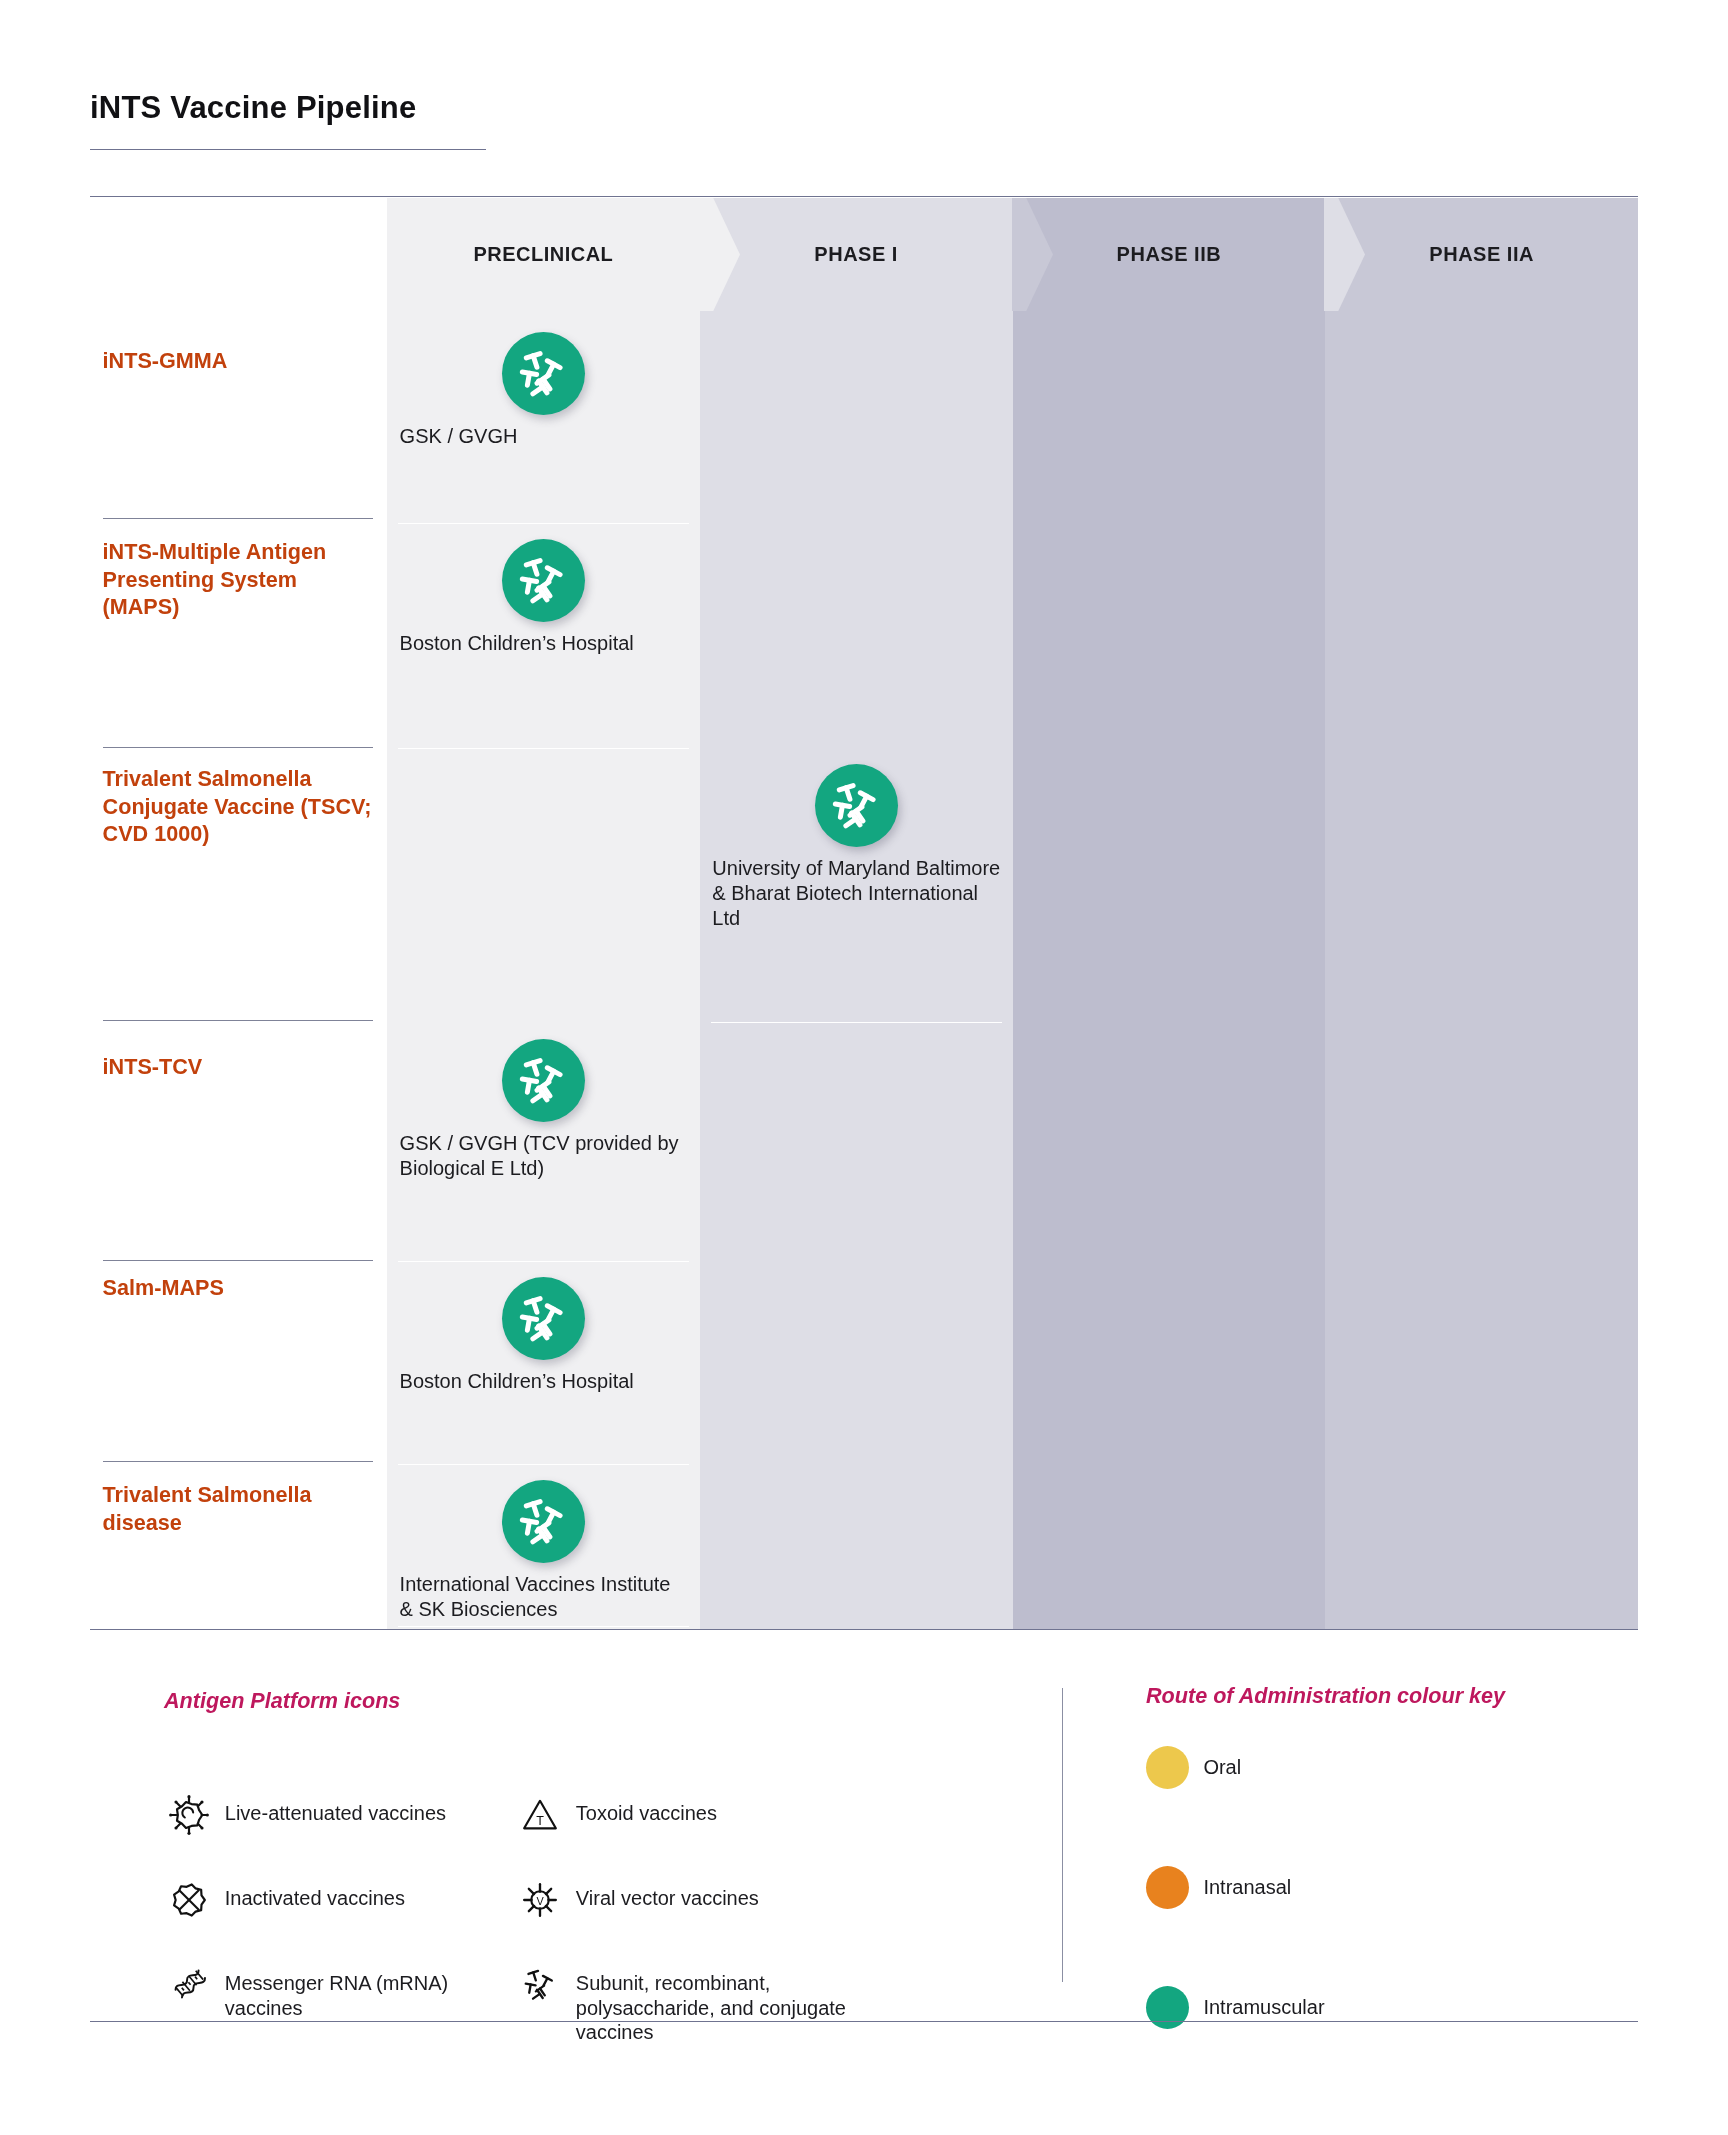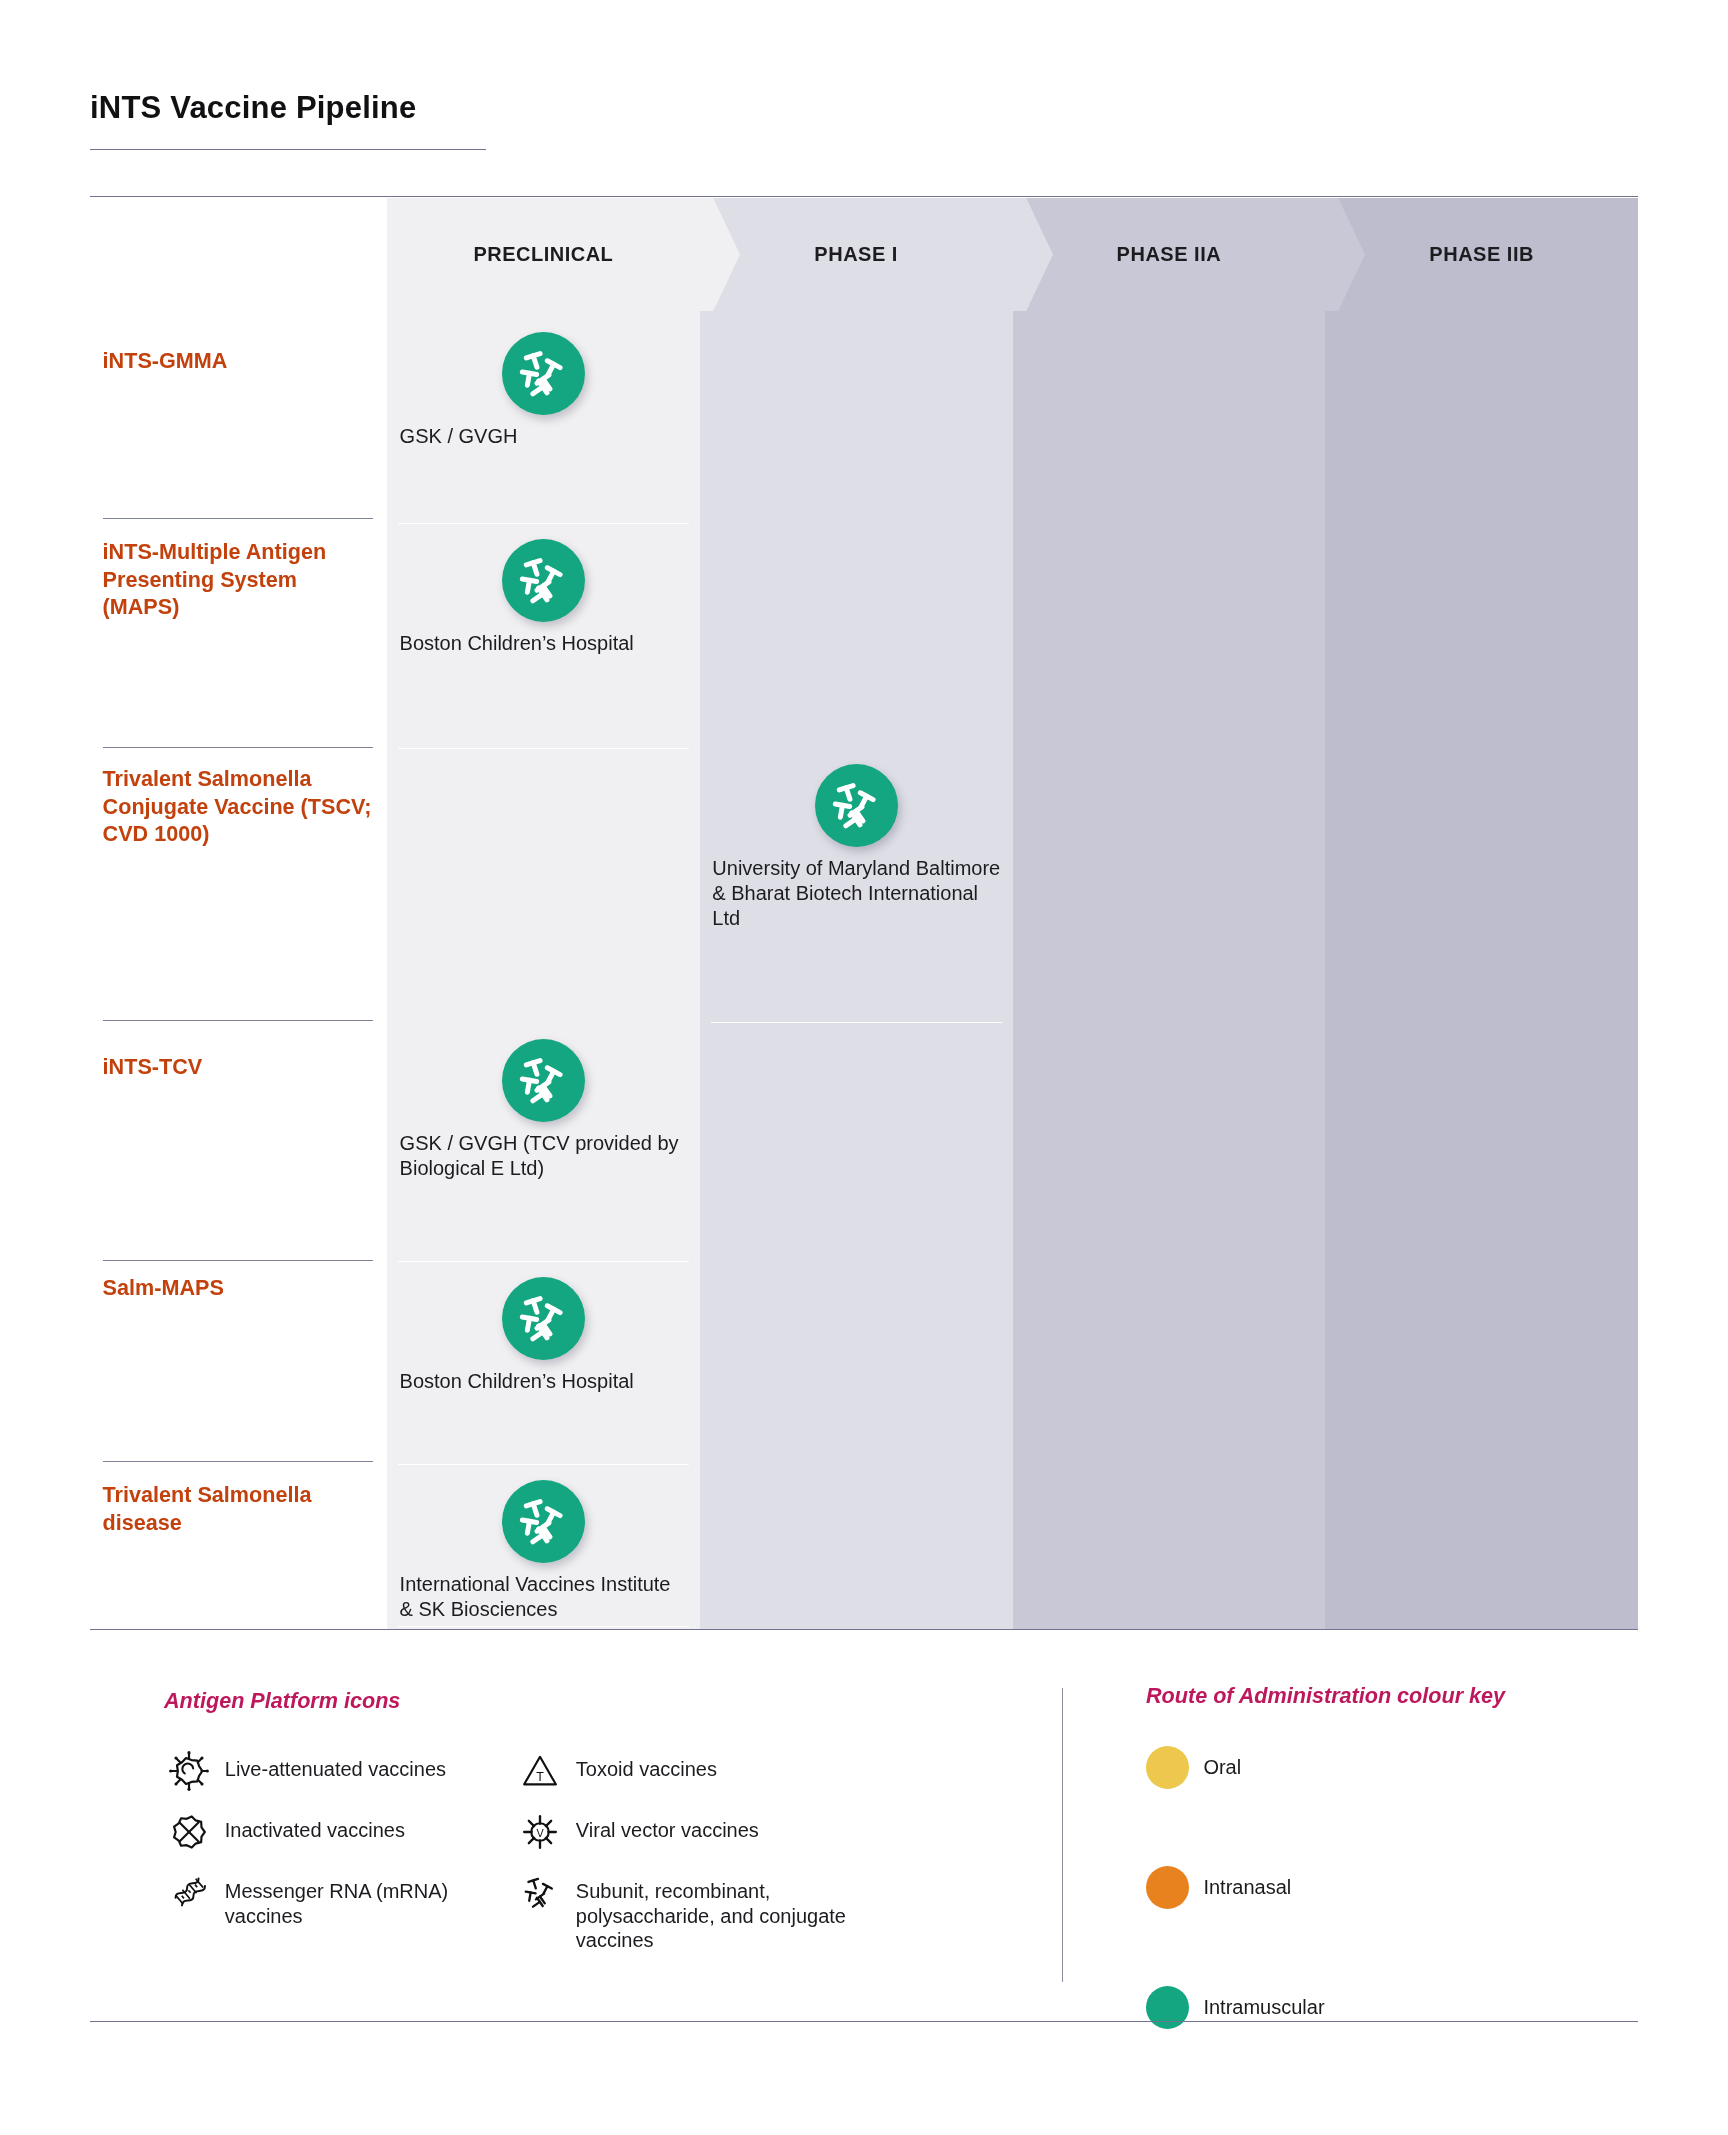--- a/index.html
+++ b/index.html
@@ -121,20 +121,21 @@
     font-size: 21.6px; font-weight: bold; color: #be185d; line-height: 1.25;
     margin-bottom: 36px;
     font-style: italic;
   }
   .legend-grid { display: flex; flex-direction: row; }
   .legend-col { width: 351px; flex: 0 0 351px; }
   .legend-col.wide { width: 378px; flex: 0 0 378px; }
   .legend-item {
     display: flex; flex-direction: row; align-items: flex-start;
     margin-bottom: 20px;
+    margin-top: 44px;
   }
   .legend-ico {
     width: 50px; flex: 0 0 50px; height: 41px;
     display: flex; align-items: center; justify-content: center;
   }
   .legend-ico svg { display: block; }
   .legend-text {
     font-size: 20px; line-height: 1.22; color: #1c1c20;
     padding-left: 10.8px; padding-top: 6.3px;
   }
@@ -359,35 +360,35 @@
                   <line x1="-9" y1="-7" x2="9" y2="-7" stroke="#ffffff" stroke-width="6.2" stroke-linecap="round"></line>
                   <line x1="0" y1="-7" x2="0" y2="8" stroke="#ffffff" stroke-width="6.2" stroke-linecap="round"></line>
                 </g>
               </svg>
             </div>
             <div class="sponsor">University of Maryland Baltimore &amp; Bharat Biotech International Ltd</div>
           </div>
           <div class="entry-divider" style="top: 824px;"></div>
         </div>
         <div class="phase-col">
+          <div class="phase-bg" style="background: rgb(189, 189, 206);"></div>
+          <svg class="chev" viewBox="0 0 46 125" preserveAspectRatio="none">
+            <path d="M0,0 L16,0 L46,62.5 L16,125 L0,125 Z" fill="#c8c8d6"></path>
+          </svg>
+          <div class="phase-head">
+            <span>PHASE IIB</span>
+          </div>
+        </div>
+        <div class="phase-col">
           <div class="phase-bg" style="background: rgb(200, 200, 214);"></div>
           <svg class="chev" viewBox="0 0 46 125" preserveAspectRatio="none">
             <path d="M0,0 L16,0 L46,62.5 L16,125 L0,125 Z" fill="#dedee6"></path>
           </svg>
           <div class="phase-head">
             <span>PHASE IIA</span>
-          </div>
-        </div>
-        <div class="phase-col">
-          <div class="phase-bg" style="background: rgb(189, 189, 206);"></div>
-          <svg class="chev" viewBox="0 0 46 125" preserveAspectRatio="none">
-            <path d="M0,0 L16,0 L46,62.5 L16,125 L0,125 Z" fill="#c8c8d6"></path>
-          </svg>
-          <div class="phase-head">
-            <span>PHASE IIB</span>
           </div>
         </div>
       </div>
 
   </div>
 
   <div class="legend">
 
     <div class="legend-left">
       <div class="legend-title">Antigen Platform icons</div>

